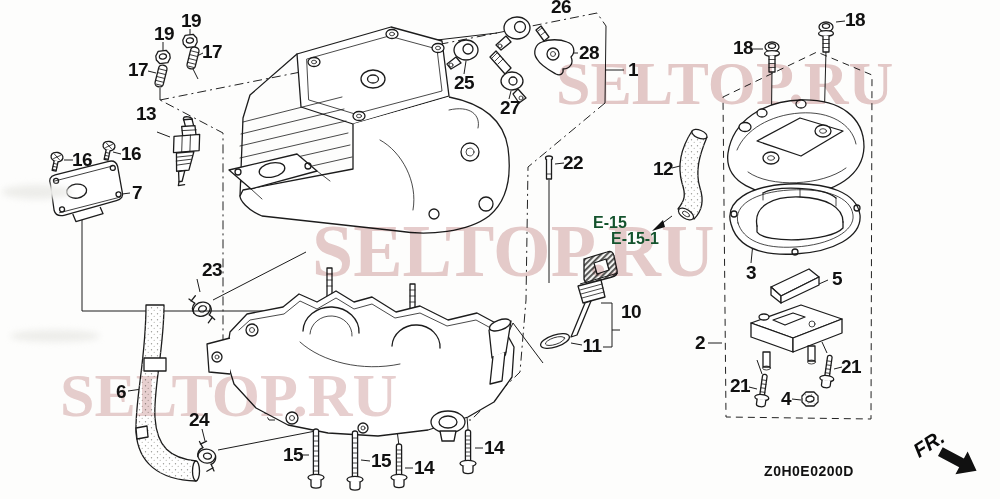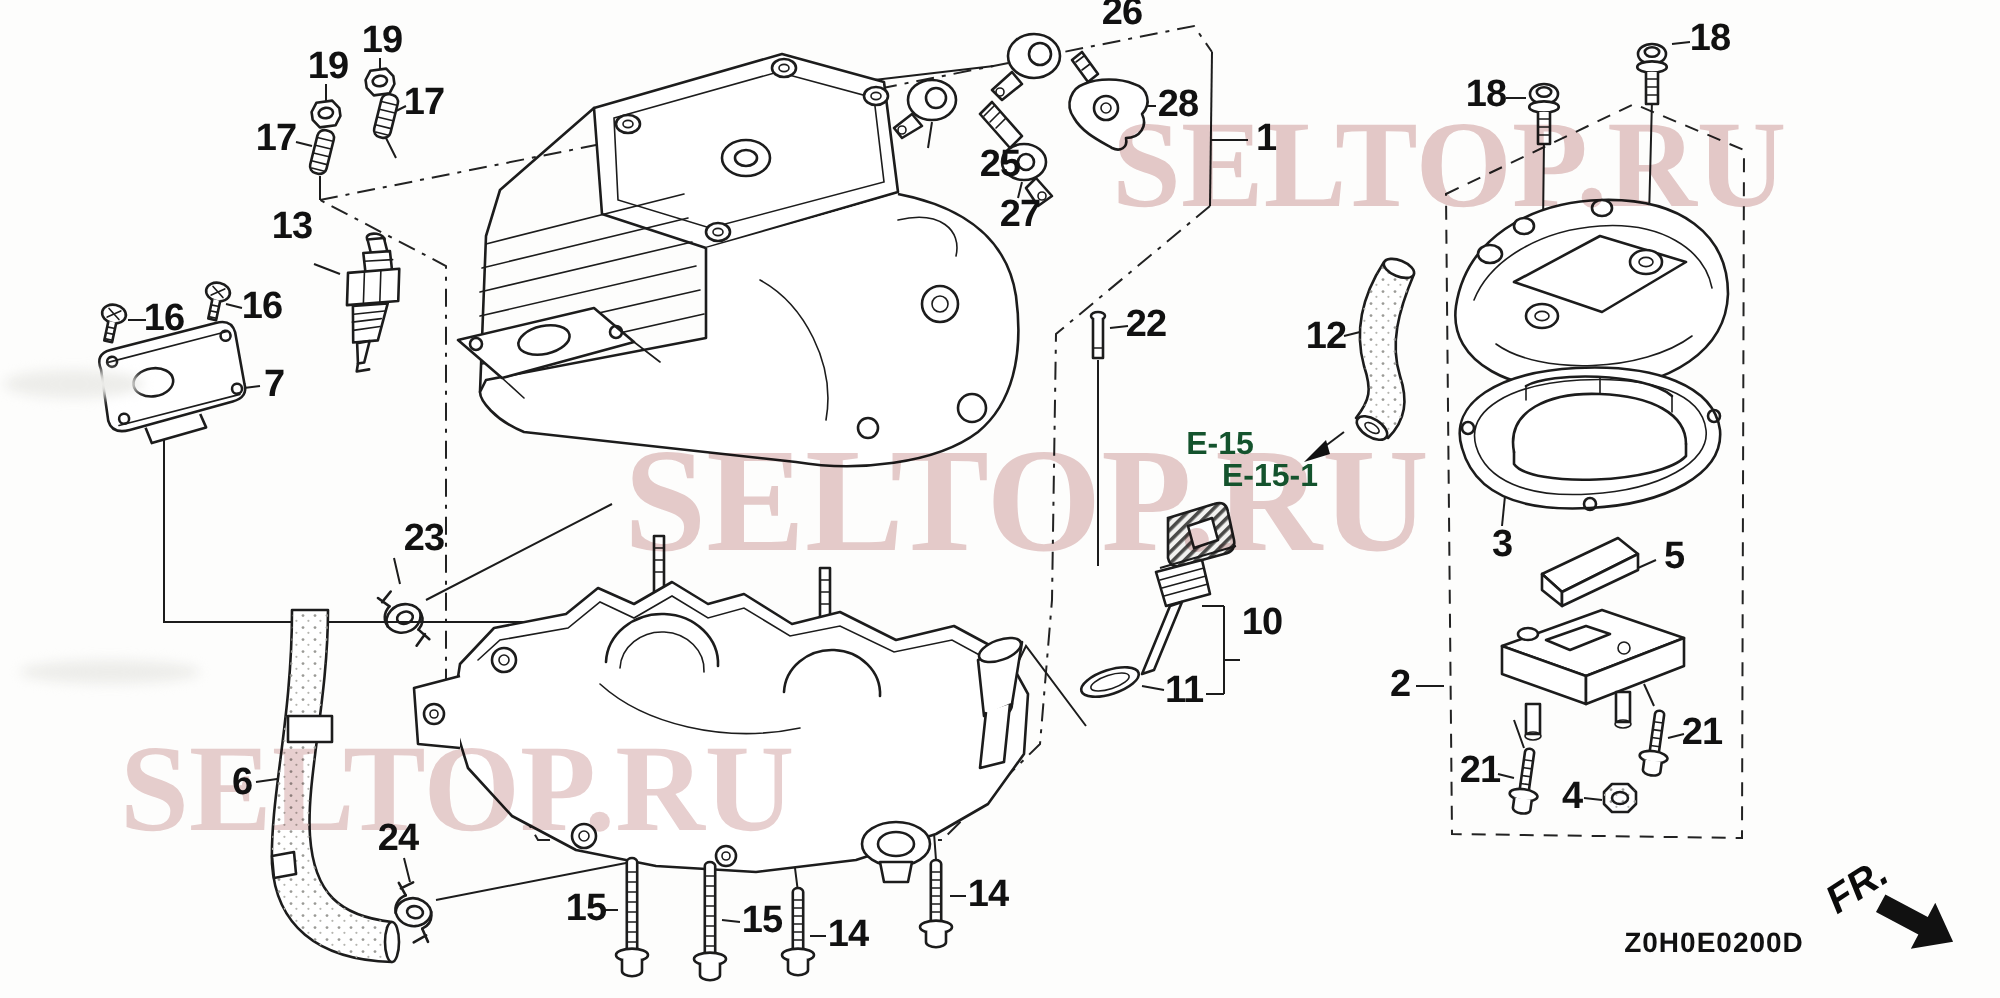--- a/index.html
+++ b/index.html
@@ -380,24 +380,24 @@
   <span class="callout" style="left:592px;top:346px;">11</span>
   <span class="callout" style="left:743px;top:48px;">18</span>
   <span class="callout" style="left:855px;top:20px;">18</span>
   <span class="callout" style="left:633px;top:70px;">1</span>
   <span class="callout" style="left:700px;top:343px;">2</span>
   <span class="callout" style="left:751px;top:273px;">3</span>
   <span class="callout" style="left:837px;top:279px;">5</span>
   <span class="callout" style="left:786px;top:399px;">4</span>
   <span class="callout" style="left:740px;top:386px;">21</span>
   <span class="callout" style="left:851px;top:367px;">21</span>
-  <span class="callout" style="left:464px;top:83px;margin-left:36px;">25</span>
+  <span class="callout" style="left:464px;top:83px;">25</span>
   <span class="callout" style="left:561px;top:7px;">26</span>
   <span class="callout" style="left:510px;top:108px;">27</span>
   <span class="callout" style="left:589px;top:53px;">28</span>
 
   <span class="secref" style="left:610px;top:223px;">E-15</span>
   <span class="secref" style="left:619px;top:239px;margin-left:16px;">E-15-1</span>
 
-  <span class="code" style="left:809px;top:471px;margin-left:48px;">Z0H0E0200D</span>
+  <span class="code" style="left:809px;top:471px;">Z0H0E0200D</span>
   <span class="fr" style="left:929px;top:444px;">FR.</span>
 
 </div>
 
 </body></html>

